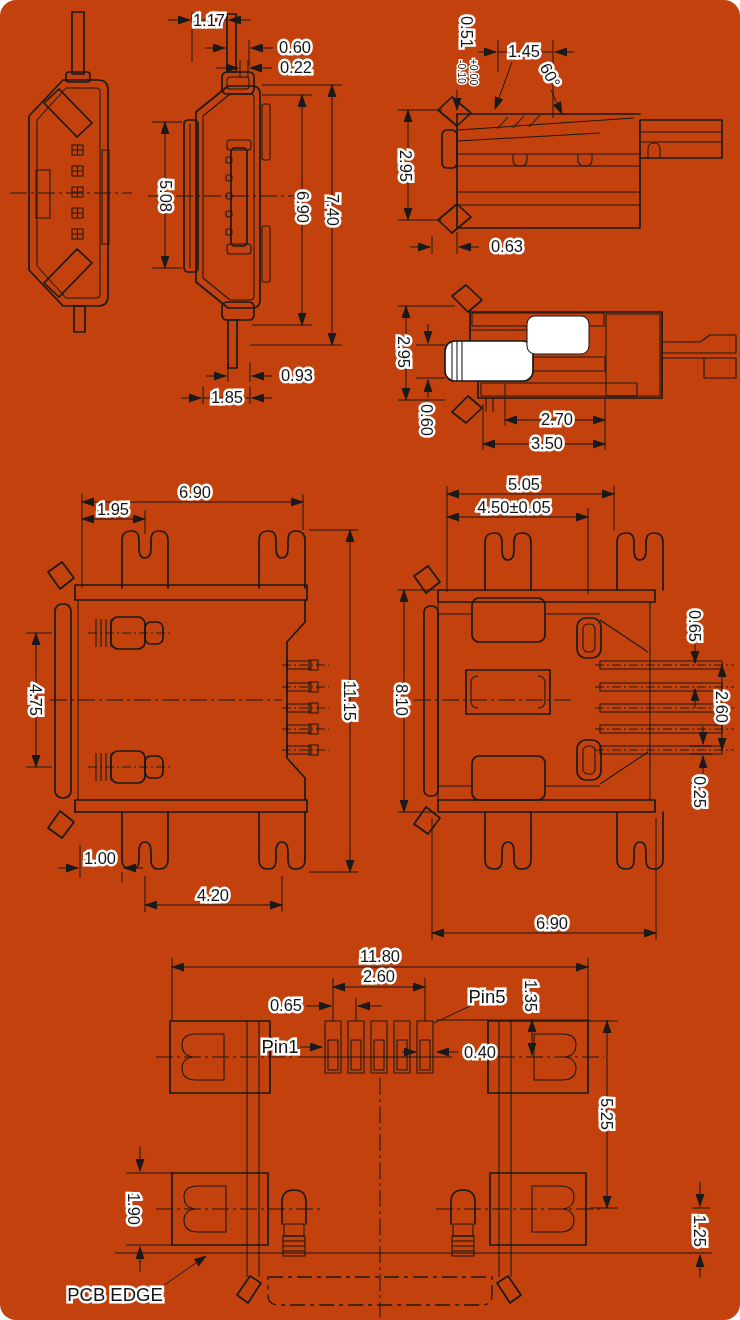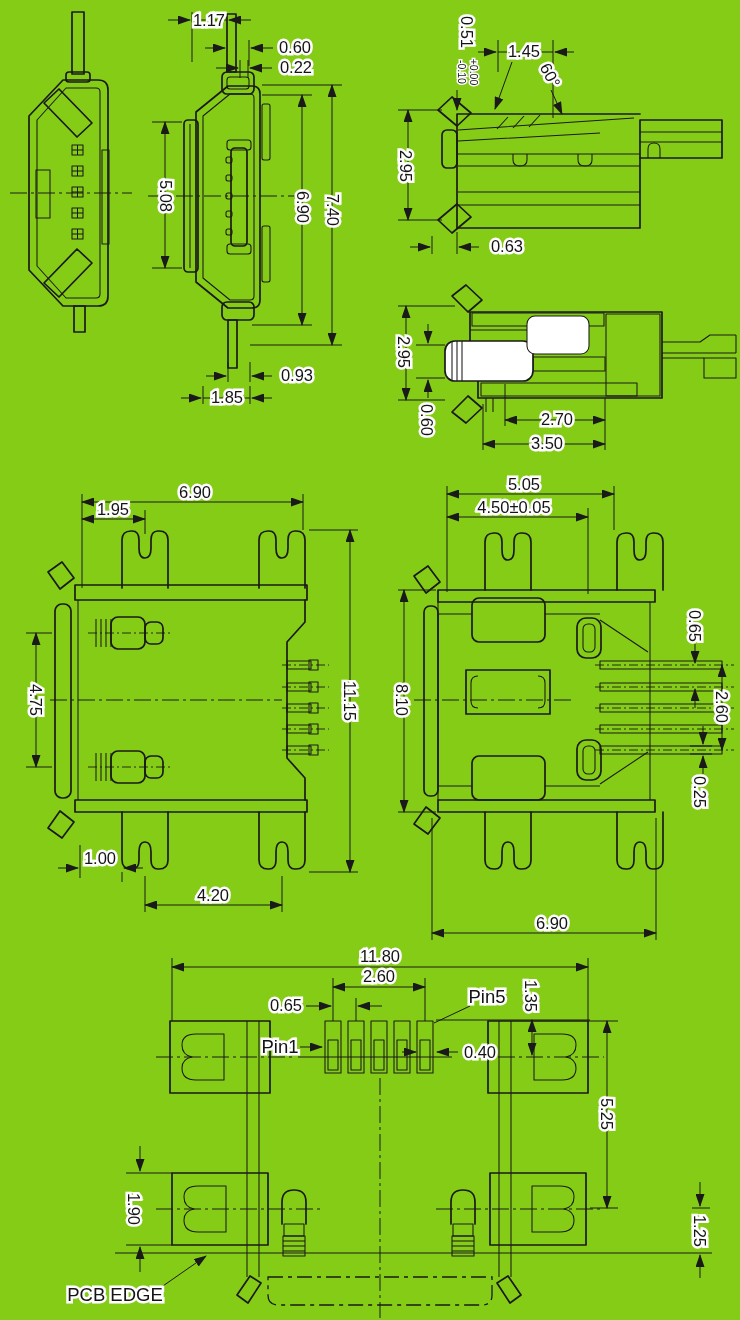--- a/index.html
+++ b/index.html
@@ -1,16 +1,16 @@
 <!DOCTYPE html>
 <html><head>
 <meta charset="utf-8">
 <style>
   html,body{margin:0;padding:0;background:#fff;}
-  #sheet{width:740px;height:1320px;background:#84cc16;position:relative;overflow:hidden;}
+  #sheet{width:740px;height:1320px;background:#c2410c;position:relative;overflow:hidden;border-radius:16px;}
   svg{display:block;}
   .o{stroke:#1a1a1a;stroke-width:1.7;fill:none;stroke-linejoin:round;stroke-linecap:round;}
   .i{stroke:#1a1a1a;stroke-width:1.05;fill:none;stroke-linejoin:round;}
   .d{stroke:#1a1a1a;stroke-width:1;fill:none;}
   .cl{stroke:#1a1a1a;stroke-width:1;fill:none;stroke-dasharray:17 4 3 4;}
   .cm{stroke:#1a1a1a;stroke-width:.9;fill:none;stroke-dasharray:9 3 2 3;}
   .cd{stroke:#1a1a1a;stroke-width:1.3;fill:none;stroke-dasharray:15 5 4 5;}
   .wh{fill:#ffffff;}
   text{font-family:"Liberation Sans",sans-serif;font-size:16.5px;fill:#141414;
        stroke:#ffffff;stroke-width:5;paint-order:stroke;text-anchor:middle;}

